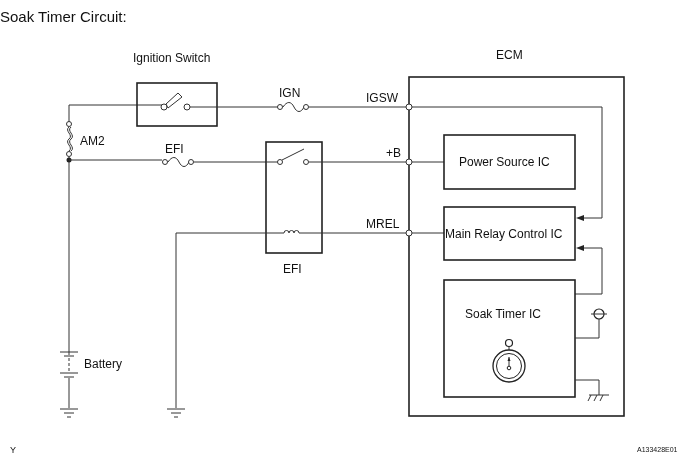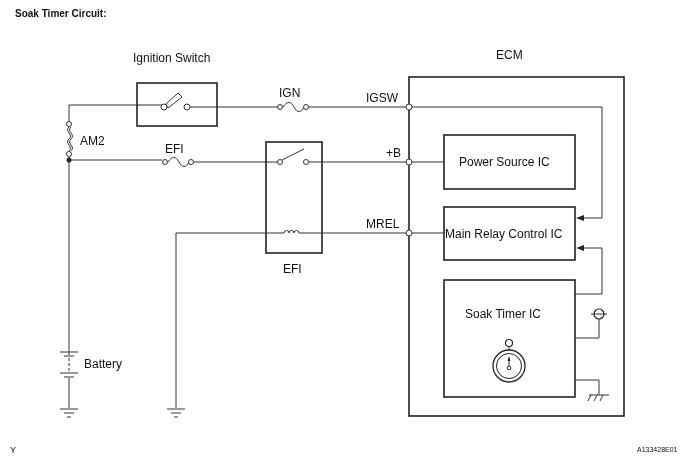--- a/index.html
+++ b/index.html
@@ -1,17 +1,17 @@
 <!DOCTYPE html>
 <html><head>
 <meta charset="utf-8">
 <style>
   html, body { margin: 0; padding: 0; background: #ffffff; }
   body { width: 692px; height: 464px; position: relative; overflow: hidden; font-family: "Liberation Sans", sans-serif; color: #111; }
-  .title { position: absolute; left: 15px; top: 8px; font-weight: bold; font-size: 10px; }
+  .title { position: absolute; left: 0; top: 8px; font-weight: normal; font-size: 15px; }
   svg { position: absolute; left: 0; top: 0; }
   .lbl { font-family: "Liberation Sans", sans-serif; font-size: 12px; fill: #111; }
   .lbl-sm { font-family: "Liberation Sans", sans-serif; font-size: 7px; fill: #111; }
   .w { stroke: #333; stroke-width: 1; fill: none; }
   .box { stroke: #222; stroke-width: 1.6; fill: none; }
   .term { stroke: #333; stroke-width: 1; fill: #fff; }
 </style>
 </head>
 <body>
 

